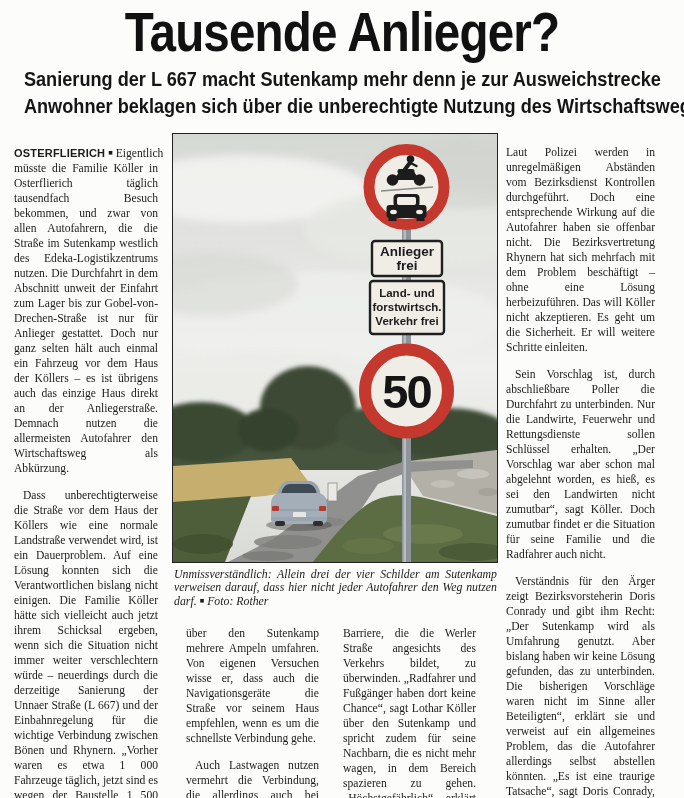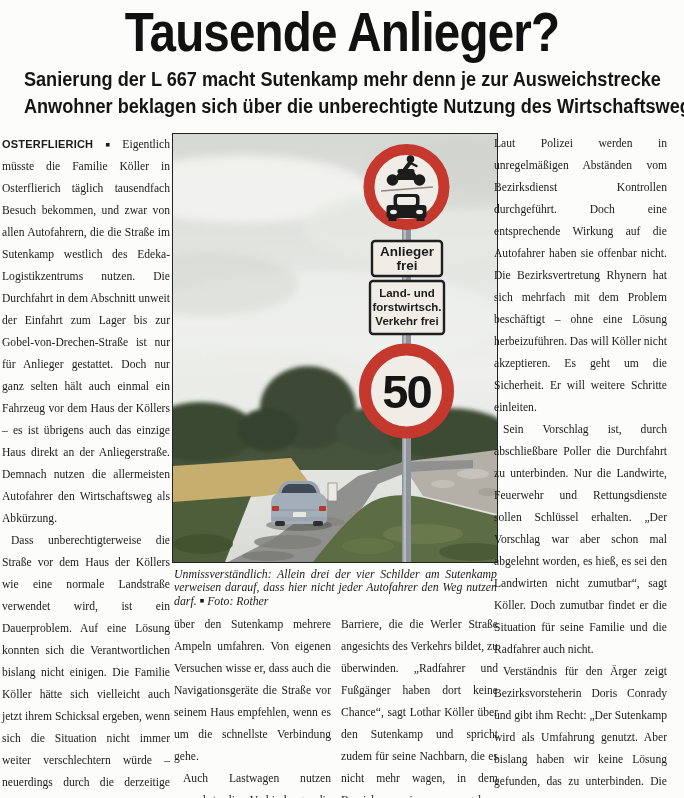--- a/index.html
+++ b/index.html
@@ -19,21 +19,21 @@
     position:absolute; top:66px; left:0; width:684px; text-align:center;
     font-family:"Liberation Sans", sans-serif; font-weight:bold;
     font-size:19.5px; line-height:27px; color:#151515;
     transform:scaleX(.93); transform-origin:50% 0; white-space:nowrap;
   }
   
   .col{position:absolute; top:133px;}
   .col-left{left:2px; width:168px; height:663px;}
   .col-right{left:494px; width:173px; height:663px;}
   .body-p{
-    margin:0; font-size:11.6px; line-height:22px; text-align:justify;
+    margin:12px; font-size:11.6px; line-height:15px; text-align:justify;
     hyphens:auto; -webkit-hyphens:auto; word-spacing:-0.2px;
   }
   .indent{text-indent:9px;}
   .dateline{
     font-family:"Liberation Sans", sans-serif; font-weight:bold;
     font-size:11px; letter-spacing:.2px;
   }
   .bullet{font-size:7.5px; vertical-align:1.5px; padding:0 3px;}
   .author{
     font-family:"Liberation Sans", sans-serif; font-weight:bold; font-size:17px;
@@ -42,21 +42,21 @@
   .photo-wrap{
     position:absolute; left:172px; top:133px; width:324px; height:428px;
     border:1px solid #222; background:#eab308; margin:0;
   }
   .caption{
     position:absolute; left:174px; top:568px; width:323px;
     font-style:italic; font-size:11.8px; line-height:13px; text-align:justify;
   }
   .mid-cols{
     position:absolute; left:174px; top:614px; width:324px; height:184px;
-    display:flex; gap:10px; overflow:hidden;
+    display:flex; gap:0; overflow:hidden;
   }
   .mid-col{width:157px;}
   svg text{font-family:"Liberation Sans", sans-serif;}
 </style>
 </head>
 <body>
 
 <div class="page">
 
   <h1 class="headline">Tausende Anlieger?</h1>

